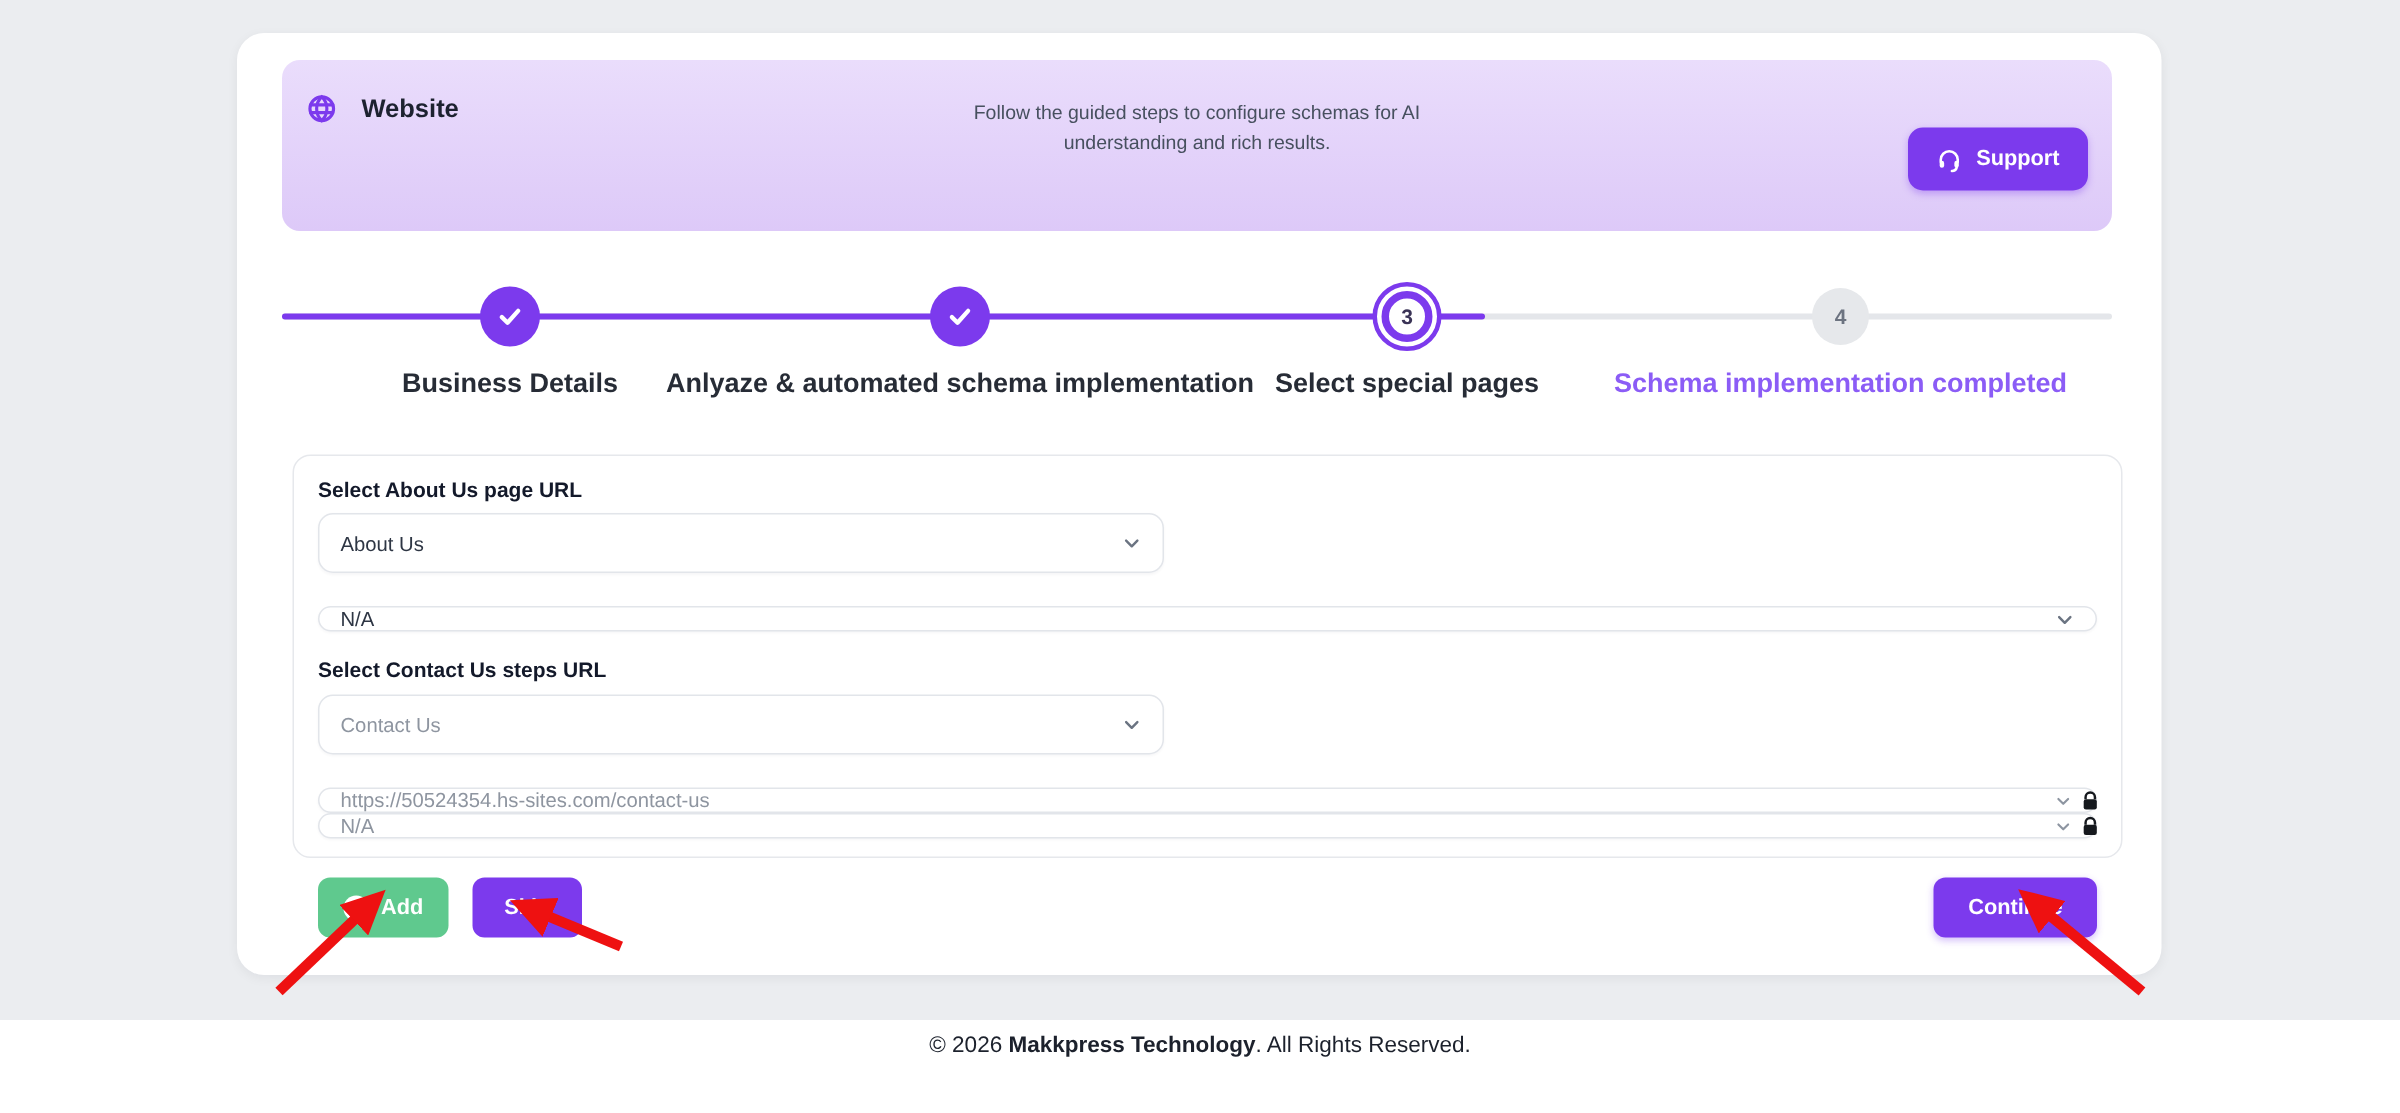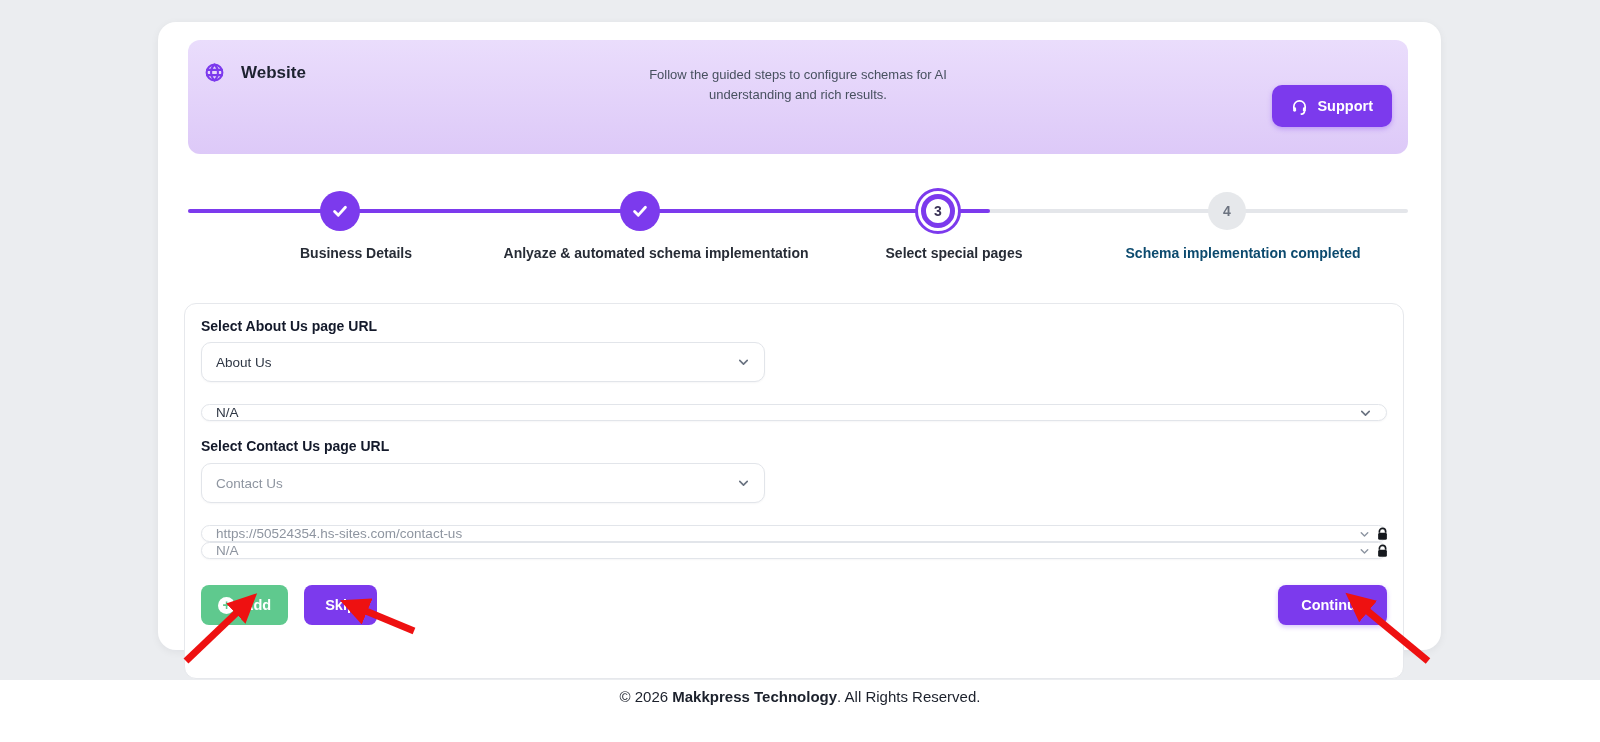--- a/index.html
+++ b/index.html
@@ -39,25 +39,25 @@
                 border:3px solid #7c3aed; background:#fff; transform:translateX(-50%);
                 display:flex; align-items:center; justify-content:center; }
   .dot-active .inner { width:34px; height:34px; border-radius:50%; border:5px solid #7c3aed;
                        background:#fff; display:flex; align-items:center; justify-content:center;
                        font-size:14px; font-weight:700; color:#3a3356; }
   .dot-next { position:absolute; top:23px; width:38px; height:38px; border-radius:50%;
               background:#e6e8eb; transform:translateX(-50%);
               display:flex; align-items:center; justify-content:center;
               font-size:14px; font-weight:600; color:#6c7380; }
   .step-label { position:absolute; top:76px; transform:translateX(-50%); white-space:nowrap;
-                font-size:14px; font-weight:700; color:#272c36;margin-left:16px; }
-  .step-label.muted { color:#0c4a6e; font-weight:600; }
-
-  
-  .panel { position:absolute; left:26px; top:281px; width:1220px; height:376px;
+                font-size:18px; font-weight:700; color:#272c36; }
+  .step-label.muted { color:#8b5cf6; font-weight:600; }
+
+  
+  .panel { position:absolute; left:37px; top:281px; width:1220px; height:269px;
            border:1px solid #e6e8ec; border-radius:12px; background:#fff; }
   .field-label { margin:14px 16px 8px; font-size:14px; font-weight:700; color:#13192a; }
   .field-label.l2 { margin-top:17px; margin-bottom:9px; }
   .row { display:flex; gap:22px; margin:0 16px;flex-direction:column; }
   .select { position:relative; height:40px; border:1px solid #e2e5ea; border-radius:10px; background:#fff;
             display:flex; align-items:center; padding:0 36px 0 14px; font-size:13.5px; color:#1f2733;
             box-shadow:0 1px 2px rgba(16,24,40,.04); cursor:pointer; }
   .select.left { width:564px; flex:none; }
   .select.right { flex:1; }
   .select .chev { position:absolute; right:13px; top:50%; transform:translateY(-50%); display:flex; }
@@ -177,21 +177,21 @@
       <div class="select right">
         <span class="txt-dark">N/A</span>
         <span class="chev">
           <svg width="15" height="15" viewBox="0 0 24 24" fill="none" stroke="#6b7482" stroke-width="2.6" stroke-linecap="round" stroke-linejoin="round">
               <path d="M6 9.5l6 6 6-6"></path>
             </svg>
         </span>
       </div>
     </div>
 
-    <div class="field-label l2">Select Contact Us page URL</div>
+    <div class="field-label l2">Select Contact Us steps URL</div>
     <div class="row">
       <div class="select left">
         <span class="txt-muted">Contact Us</span>
         <span class="chev">
           <svg width="15" height="15" viewBox="0 0 24 24" fill="none" stroke="#6b7482" stroke-width="2.6" stroke-linecap="round" stroke-linejoin="round">
               <path d="M6 9.5l6 6 6-6"></path>
             </svg>
         </span>
       </div>
       <div class="select right locked">

